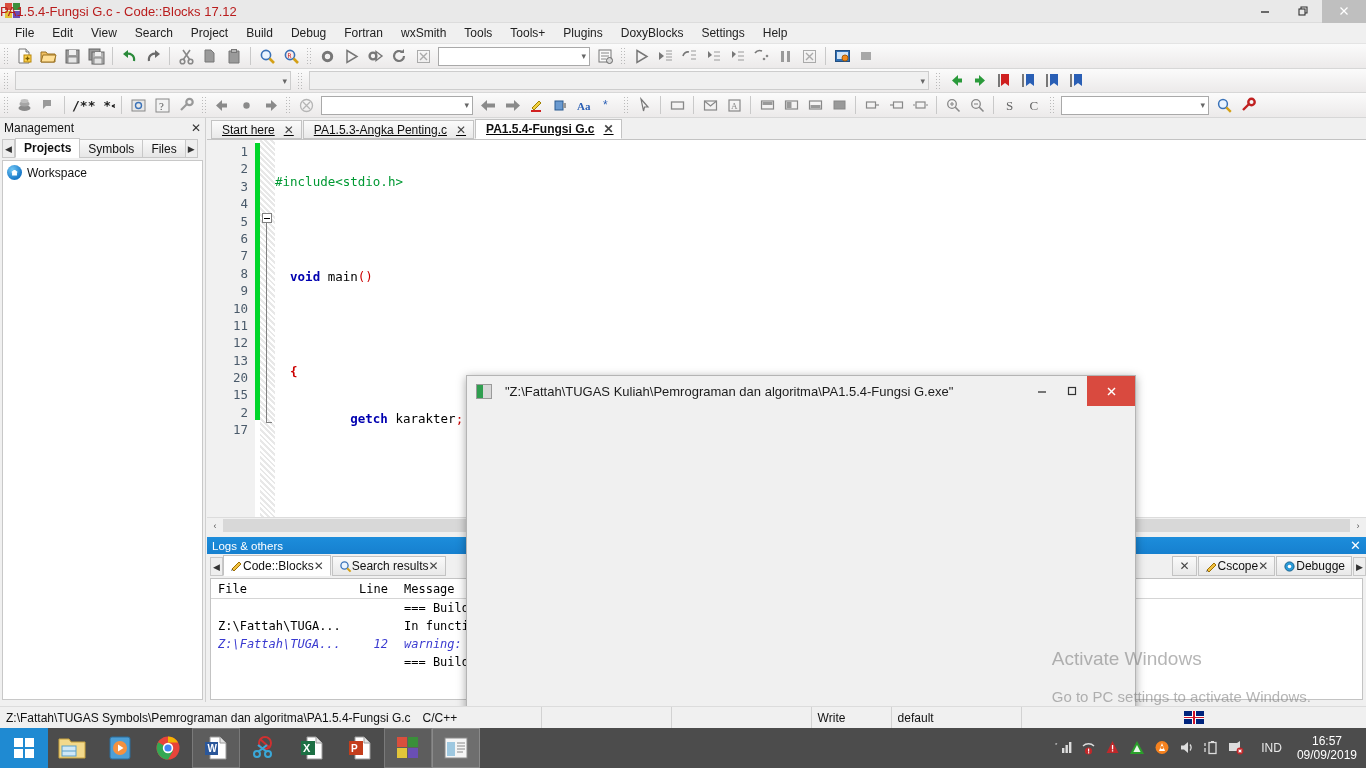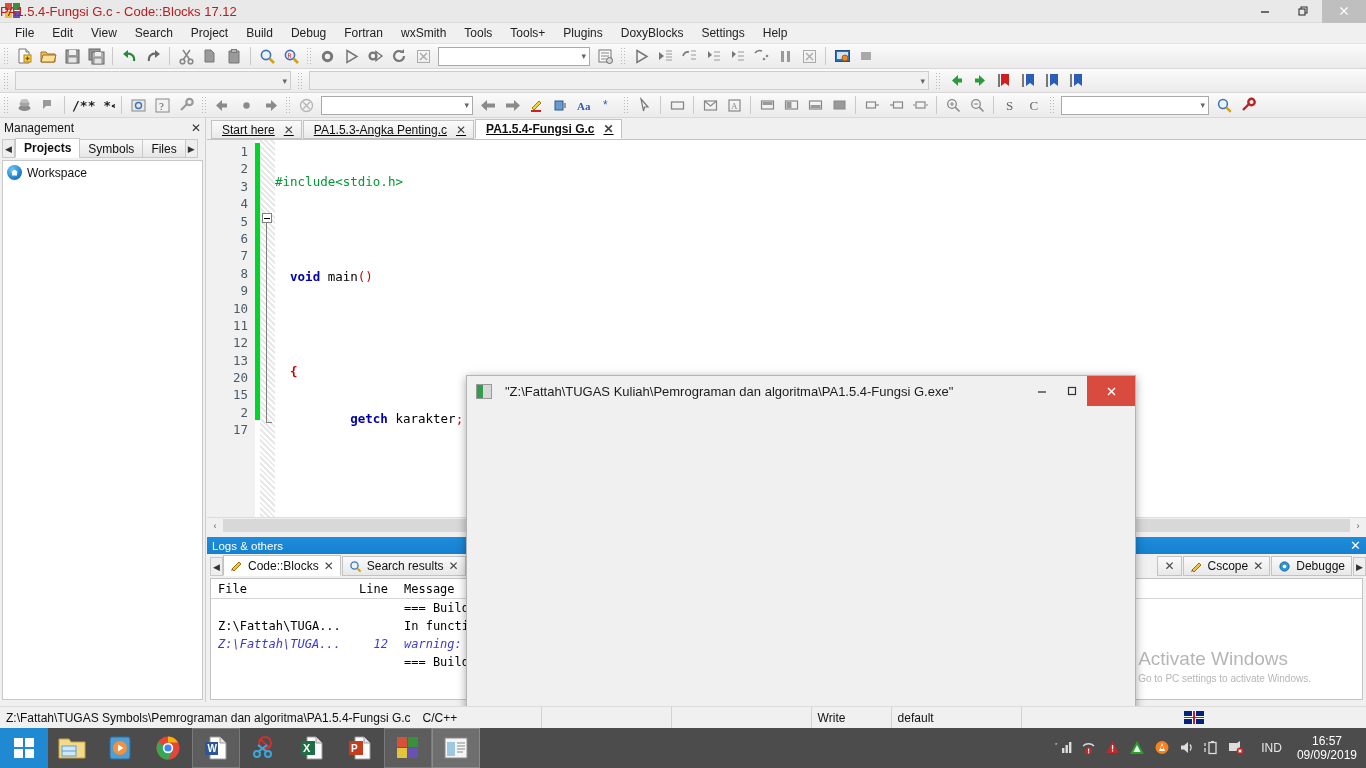--- a/index.html
+++ b/index.html
@@ -165,21 +165,21 @@
   
   .logs { position: absolute; left: 207px; top: 537px; width: 1159px; height: 165px; background:#f0f0f0; }
   .logs-head {
     height: 17px; background: linear-gradient(#1d8ddb,#1680cf);
     display: flex; align-items: center; padding: 0 5px;
     color: #fff; font-size: 11.5px;
   }
   .logs-head .x { margin-left: auto; font-size: 13px; color:#fff; }
   .logs-tabs { height: 22px; display: flex; align-items: flex-end; padding-left: 3px; }
   .ltab {
-    height: 20px; padding: 0 6px; display: flex; align-items: center; gap: 5px;
+    height: 20px; padding: 0 6px; display: flex; align-items: center; 
     font-size: 12px; color: #111; border: 1px solid #c3c3c3;
     background: linear-gradient(#fafafa,#e8e8e8); margin-right: 1px;
   }
   .ltab.active { background: #fff; border-bottom-color: #fff; height: 21px; }
   .ltab .x { color:#444; }
   .logs-body { position: absolute; left: 3px; right: 3px; top: 41px; bottom: 2px;
     background: #fff; border: 1px solid #c3c3c3; }
   .log-table { width: 100%; font-family: "DejaVu Sans Mono", monospace; font-size: 12px; }
   .log-head-row { display: flex; border-bottom: 1px solid #d5d5d5; height: 20px; align-items: center; }
   .log-row { display: flex; height: 18px; align-items: center; }
@@ -216,21 +216,21 @@
                 display:flex; align-items:center; justify-content:center; }
   .con-sb .thumb { height: 60px; background: #6a6a6a; }
   .con-sb .mid { flex: 1; }
 
   
   .watermark {
     position: absolute; right: 55px; top: 648px; text-align: left;
     color: rgba(120,120,120,.55); pointer-events: none; z-index: 5;
   }
   .watermark .w1 { font-size: 19px; }
-  .watermark .w2 { font-size: 10px; margin-top: 3px; }
+  .watermark .w2 { font-size: 15px; margin-top: 18px; }
 
   
   .statusbar {
     position: absolute; left: 0; top: 706px; width: 1366px; height: 22px;
     background: #f0f0f0; display: flex; align-items: center;
     border-top: 1px solid #dcdcdc; font-size: 12px; color: #111;
   }
   .sb-cell { padding: 0 6px; height: 22px; display: flex; align-items: center;
              border-right: 1px solid #d2d2d2; white-space: nowrap; }
   .sb-cell.grow { flex: 1; border-right: none; }

